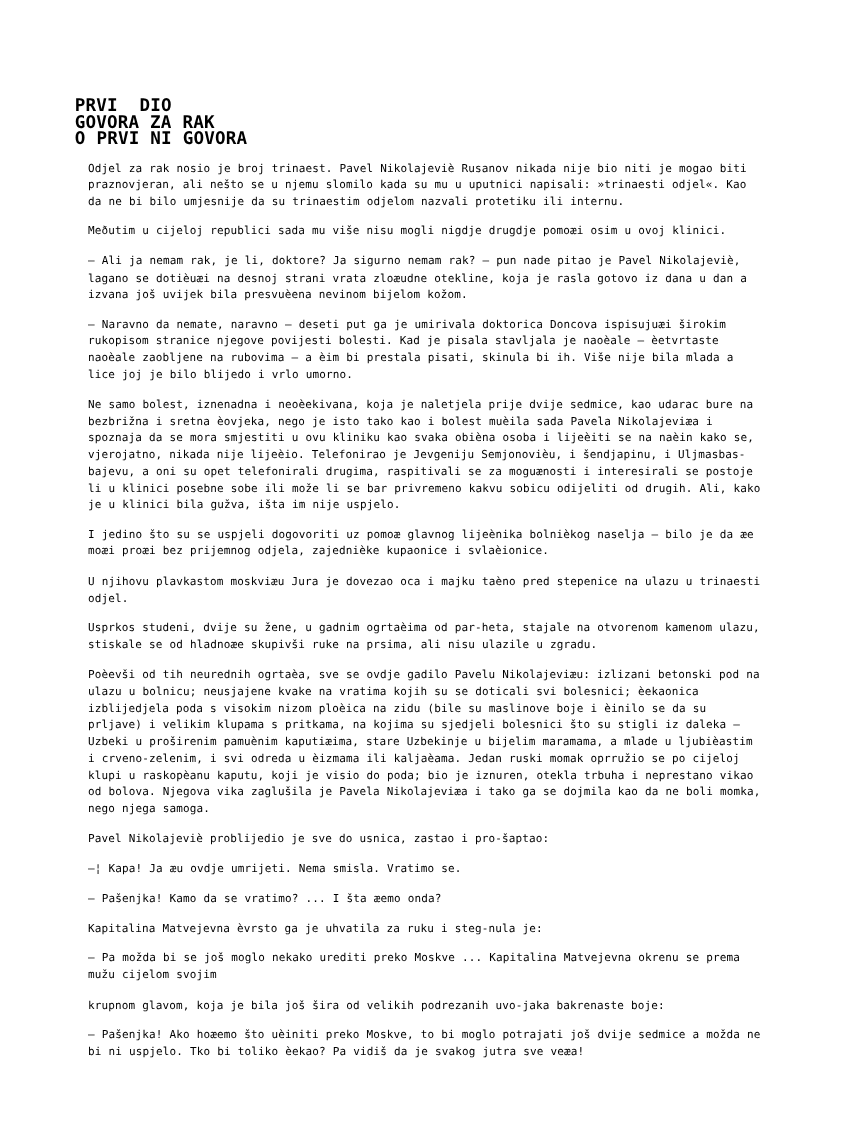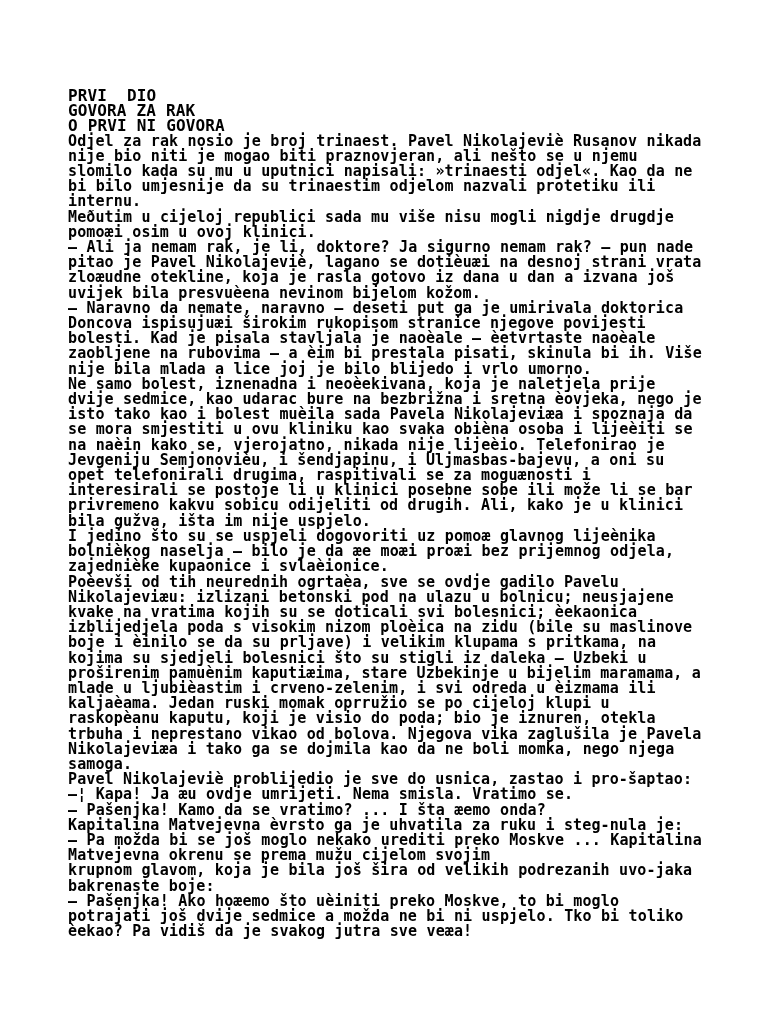--- a/index.html
+++ b/index.html
@@ -31,45 +31,47 @@
   .heading-block {
     margin: 0 0 0 0;
   }
   .heading-line {
     font-size: 16px;
     line-height: 15.2px;
     font-weight: bold;
     white-space: pre;
   }
   .para {
-    margin: 0;
+    margin: 12px;
     padding: 0;
-    font-size: 15px;
+    font-size: 10px;
     line-height: 15.2px;
-    font-weight: bold;
+    font-weight: normal;
   }
 </style>
 </head>
 <body>
 
 <div class="page">
   <div class="doc-body">
 
     <div class="heading-block">
       <div class="heading-line">PRVI  DIO</div>
       <div class="heading-line">GOVORA ZA RAK</div>
       <div class="heading-line">O PRVI NI GOVORA</div>
     </div>
 
     <p class="para">Odjel za rak nosio je broj trinaest. Pavel Nikolajeviè Rusanov nikada nije bio niti je mogao biti praznovjeran, ali nešto se u njemu slomilo kada su mu u uputnici napisali: »trinaesti odjel«. Kao da ne bi bilo umjesnije da su trinaestim odjelom nazvali protetiku ili internu.</p>
     <p class="para">Meðutim u cijeloj republici sada mu više nisu mogli nigdje drugdje pomoæi osim u ovoj klinici.</p>
     <p class="para">— Ali ja nemam rak, je li, doktore? Ja sigurno nemam rak? — pun nade pitao je Pavel Nikolajeviè, lagano se dotièuæi na desnoj strani vrata zloæudne otekline, koja je rasla gotovo iz dana u dan a izvana još uvijek bila presvuèena nevinom bijelom kožom.</p>
     <p class="para">— Naravno da nemate, naravno — deseti put ga je umirivala doktorica Doncova ispisujuæi širokim rukopisom stranice njegove povijesti bolesti. Kad je pisala stavljala je naoèale — èetvrtaste naoèale zaobljene na rubovima — a èim bi prestala pisati, skinula bi ih. Više nije bila mlada a lice joj je bilo blijedo i vrlo umorno.</p>
     <p class="para">Ne samo bolest, iznenadna i neoèekivana, koja je naletjela prije dvije sedmice, kao udarac bure na bezbrižna i sretna èovjeka, nego je isto tako kao i bolest muèila sada Pavela Nikolajeviæa i spoznaja da se mora smjestiti u ovu kliniku kao svaka obièna osoba i lijeèiti se na naèin kako se, vjerojatno, nikada nije lijeèio. Telefonirao je Jevgeniju Semjonovièu, i šendjapinu, i Uljmasbas-bajevu, a oni su opet telefonirali drugima, raspitivali se za moguænosti i interesirali se postoje li u klinici posebne sobe ili može li se bar privremeno kakvu sobicu odijeliti od drugih. Ali, kako je u klinici bila gužva, išta im nije uspjelo.</p>
     <p class="para">I jedino što su se uspjeli dogovoriti uz pomoæ glavnog lijeènika bolnièkog naselja — bilo je da æe moæi proæi bez prijemnog odjela, zajednièke kupaonice i svlaèionice.</p>
+    <p class="para">U njihovu plavkastom moskviæu Jura je dovezao oca i majku taèno pred stepenice na ulazu u trinaesti odjel.</p>
+    <p class="para">Usprkos studeni, dvije su žene, u gadnim ogrtaèima od par-heta, stajale na otvorenom kamenom ulazu, stiskale se od hladnoæe skupivši ruke na prsima, ali nisu ulazile u zgradu.</p>
     <p class="para">Poèevši od tih neurednih ogrtaèa, sve se ovdje gadilo Pavelu Nikolajeviæu: izlizani betonski pod na ulazu u bolnicu; neusjajene kvake na vratima kojih su se doticali svi bolesnici; èekaonica izblijedjela poda s visokim nizom ploèica na zidu (bile su maslinove boje i èinilo se da su prljave) i velikim klupama s pritkama, na kojima su sjedjeli bolesnici što su stigli iz daleka — Uzbeki u proširenim pamuènim kaputiæima, stare Uzbekinje u bijelim maramama, a mlade u ljubièastim i crveno-zelenim, i svi odreda u èizmama ili kaljaèama. Jedan ruski momak oprružio se po cijeloj klupi u raskopèanu kaputu, koji je visio do poda; bio je iznuren, otekla trbuha i neprestano vikao od bolova. Njegova vika zaglušila je Pavela Nikolajeviæa i tako ga se dojmila kao da ne boli momka, nego njega samoga.</p>
     <p class="para">Pavel Nikolajeviè problijedio je sve do usnica, zastao i pro-šaptao:</p>
     <p class="para">—¦ Kapa! Ja æu ovdje umrijeti. Nema smisla. Vratimo se.</p>
     <p class="para">— Pašenjka! Kamo da se vratimo? ... I šta æemo onda?</p>
     <p class="para">Kapitalina Matvejevna èvrsto ga je uhvatila za ruku i steg-nula je:</p>
     <p class="para">— Pa možda bi se još moglo nekako urediti preko Moskve ... Kapitalina Matvejevna okrenu se prema mužu cijelom svojim</p>
     <p class="para">krupnom glavom, koja je bila još šira od velikih podrezanih uvo-jaka bakrenaste boje:</p>
     <p class="para">— Pašenjka!  Ako hoæemo  što uèiniti preko Moskve, to bi moglo potrajati još dvije sedmice a možda ne bi ni uspjelo. Tko bi toliko èekao? Pa vidiš da je svakog jutra sve veæa!</p>
 
   </div>

